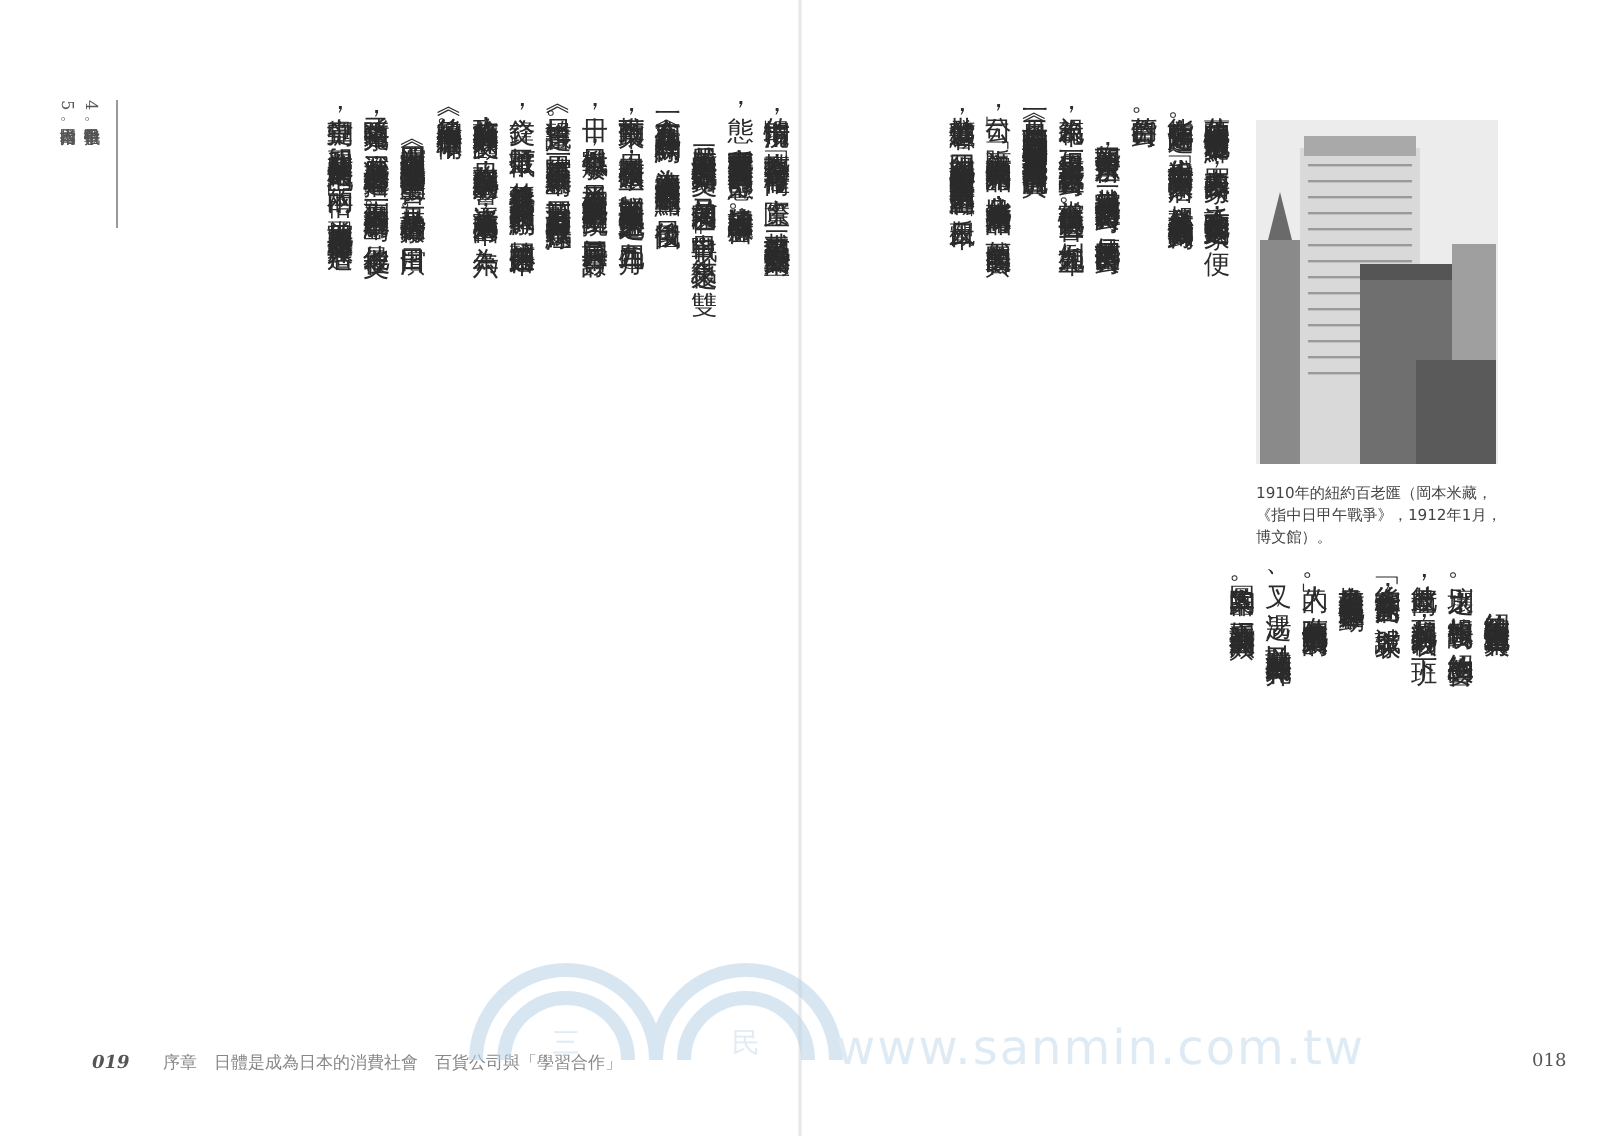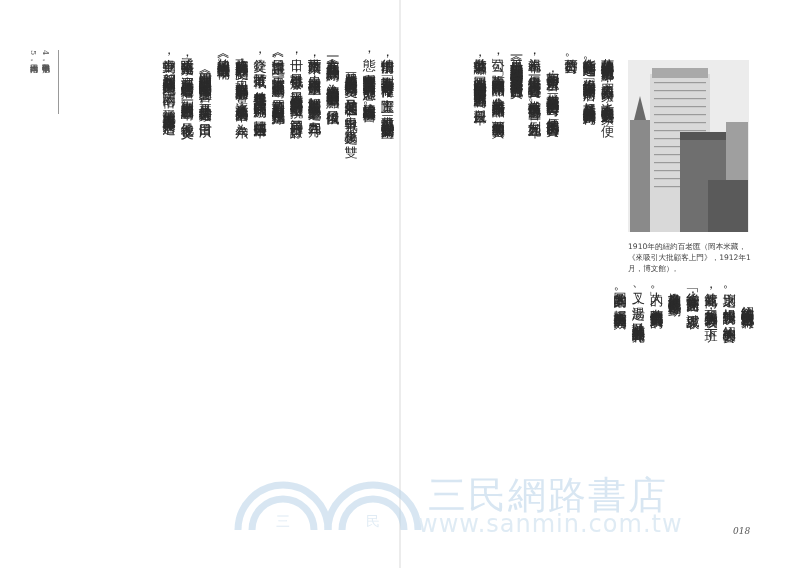--- a/index.html
+++ b/index.html
@@ -37,22 +37,22 @@
     position: absolute; left: 28px; top: 50px; height: 260px;
     writing-mode: vertical-rl; font-size: 8.2px; line-height: 12px; color: #555;
   }
   .fn-rule { position: absolute; left: 58px; top: 50px; width: 1px; height: 64px; background: #999; }
   .footer-left {
     position: absolute; left: 46px; top: 526px;
     font-size: 8.5px; color: #888; white-space: nowrap;
   }
   .folio { font-style: italic; font-weight: bold; color: #555; margin-right: 14px; font-size: 9px; }
   .footer-right {
-    position: absolute; left: 733px; top: 526px;
-    font-size: 9px; font-style: italic; color: #555;
+    position: absolute; left: 766px; top: 526px;
+    font-size: 9px; color: #555;
   }
   .watermark {
     position: absolute; left: 228px; top: 470px; width: 420px; height: 60px;
     pointer-events: none; opacity: 0.55;
   }
   .wm-title {
     position: absolute; left: 200px; top: 0px;
     font-family: "DejaVu Serif", serif; font-size: 38px; color: #b9d3e8; letter-spacing: 2px;
     white-space: nowrap;
   }
@@ -91,20 +91,24 @@
     <div>
       <span>4</span>
       <span>指中日甲午戰爭。</span>
     </div>
     <div>
       <span>5</span>
       <span>指日本國內。</span>
     </div>
   </div>
 
+  <div class="footer-left">
+    <span class="folio">019</span>
+    <span>序章　日體是成為日本的消費社會　百貨公司與「學習合作」</span>
+  </div>
 
   <div class="block" style="left:452px; top:48px; width:164px; height:462px;">
     <p>蔬菜的購物袋回家的情景也屢見不鮮，買太多拎不回家時，委託商家在晚餐之前送到家，便</p>
     <p>能在指定的時間送達。這份報告中所謂的「某家商店」，想必就是各式各樣的商品都買得到</p>
     <p>的百貨公司。</p>
     <p>　如同百貨公司宣言所示，三越當初從吳服店轉型為百貨公司時，便是把美國的百貨公司</p>
     <p>視為範本，但這是日本第一次嘗試設立百貨公司，當然會出現懷疑的聲音。例如一九〇五年</p>
     <p>一月十三日的《東京朝日新聞》專欄〈時局雜俎〉便提到三越吳服店參考「美國流行的百貨</p>
     <p>公司」，販賣方針「由衣物與其相關用品、化妝品擴大至所有日用品」，然而美國的零售與</p>
     <p>批發價差顯著，因此得以藉由開設廉價的「大型零售店」來吸引大批顧客上門，反觀「日本</p>
@@ -136,21 +140,21 @@
           <rect x="26" y="126" width="52" height="1.2"></rect>
       </g>
 
       <rect x="52" y="72" width="46" height="100" fill="#6f6f6f"></rect>
       <rect x="52" y="72" width="46" height="8" fill="#555"></rect>
 
       <rect x="98" y="62" width="22" height="110" fill="#9f9f9f"></rect>
       <rect x="80" y="120" width="40" height="52" fill="#5a5a5a"></rect>
     </svg>
   </div>
-  <div class="caption">1910年的紐約百老匯（岡本米藏，《來吸引大批顧客上門》，1912年1月，博文館）。</div>
+  <div class="caption">1910年的紐約百老匯（岡本米藏，《指中日甲午戰爭》，1912年1月，博文館）。</div>
 
   <div class="block" style="left:610px; top:282px; width:146px; height:200px;">
     <p>　紐約市民的購物方式也與日本有天</p>
     <p>壤之別。根據報告說明，紐約的夫妻會</p>
     <p>彼此商量，互相挑選對方的衣物，下班</p>
     <p>後約在「某家商店」見面，試穿衣服、</p>
     <p>交換意見的樣子在他人眼裡是非常「動</p>
     <p>人」的。有時他們也會購買銀製的刀</p>
     <p>叉、湯匙，以及玻璃雕刻的餐具和花卉</p>
     <p>圖案的陶器。主婦兩手拎著裝滿肉類與</p>
@@ -162,17 +166,16 @@
     <svg class="wm-logo" width="200" height="60" viewBox="0 0 200 60">
       <g fill="none" stroke="#b9d3e8" stroke-width="7">
         <path d="M10 60 A45 45 0 0 1 100 60"></path>
         <path d="M24 60 A31 31 0 0 1 86 60"></path>
         <path d="M100 60 A45 45 0 0 1 190 60"></path>
         <path d="M114 60 A31 31 0 0 1 176 60"></path>
       </g>
       <text x="48" y="56" font-size="14" fill="#c8dcec" font-family="DejaVu Serif, serif">三</text>
       <text x="138" y="56" font-size="14" fill="#c8dcec" font-family="DejaVu Serif, serif">民</text>
     </svg>
-    <div class="wm-title">三民網路書店</div>
     <div class="wm-url">www.sanmin.com.tw</div>
   </div>
 
 </div>
 
 </body></html>

